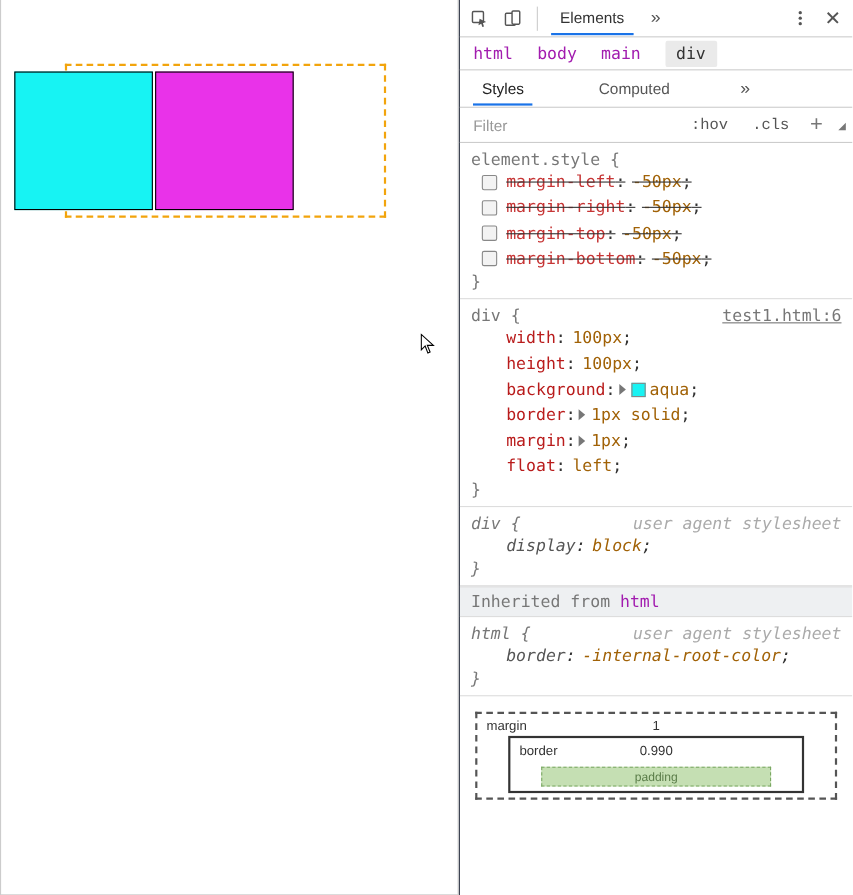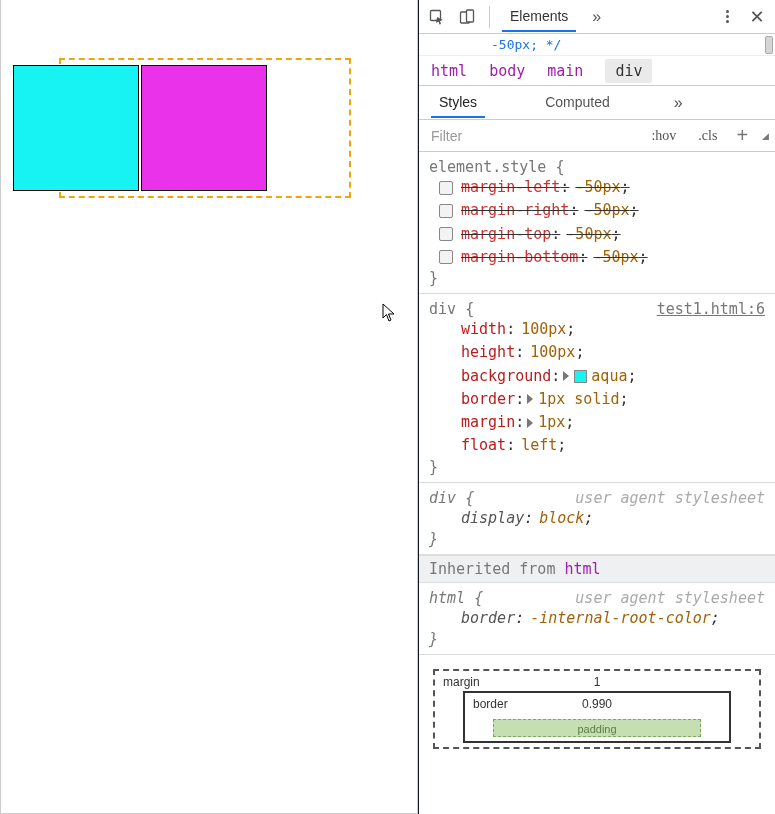--- a/index.html
+++ b/index.html
@@ -137,21 +137,21 @@
     display:flex; align-items:center;
     border-bottom: 1px solid #ccc;
     padding: 0 6px 0 10px;
     gap: 8px;
   }
   .filter-input {
     flex: 1; border: none; outline: none;
     font-size: 14px; color:#555; background: transparent;
   }
   .filter-input::placeholder { color:#999; }
-  .pill { font-family: Liberation Serif, serif; color:#555; padding:2px 6px; cursor:pointer; border:1px solid transparent;text-align:right; }
+  .pill { font-family: Liberation Mono, monospace; color:#555; padding:2px 6px; cursor:pointer; border:1px solid transparent;text-align:right; }
   .plus { font-size:20px; color:#777; padding:0 4px; cursor:pointer; }
   .tiny-tri { font-size:9px; color:#777; padding-left:2px; cursor:pointer; }
 
   
   .rules {
     flex:1; overflow-y:auto;
     font-family: Consolas, monospace;
     font-size: 15px;
     color:#333;
     position:relative;
@@ -252,24 +252,20 @@
           <span></span>
           <span></span>
           <span></span>
         </div>
     </div>
     <div class="dt-iconbtn">
         <span class="close-x">✕</span>
       </div>
   </div>
 
-  <div class="peek">
-    <span class="val">-50px; */</span>
-    <div class="peek-scroll"></div>
-  </div>
 
   <div class="crumbs">
     <span class="crumb">html</span>
     <span class="crumb">body</span>
     <span class="crumb">main</span>
     <span class="crumb sel">div</span>
   </div>
 
   <div class="sub-tabs">
     <div class="sub-tab active">Styles</div>

